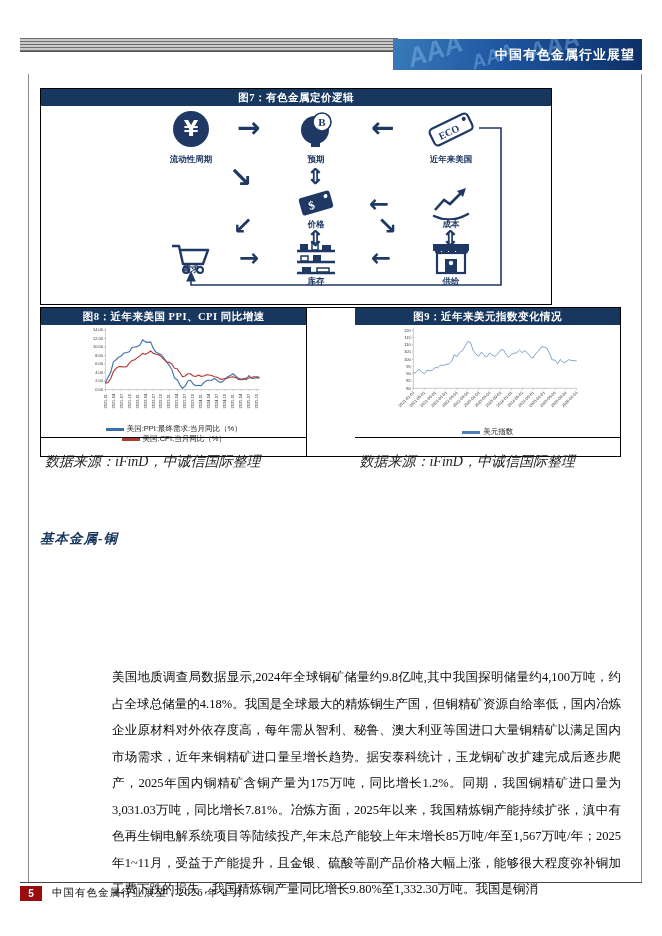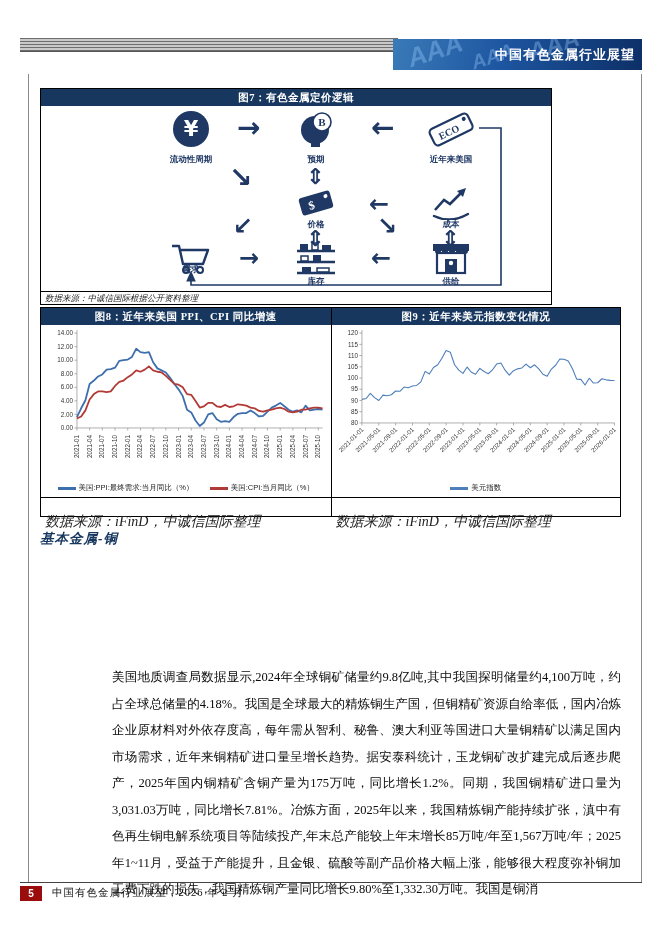--- a/index.html
+++ b/index.html
@@ -155,24 +155,23 @@
         <rect x="7" y="13" width="28" height="20" fill="none" stroke="#1f3864" stroke-width="2.2"></rect>
         <rect x="15" y="19" width="12" height="14" fill="#1f3864"></rect>
         <circle cx="21" cy="23" r="2.2" fill="#fff"></circle>
       </svg>
       <span class="ar ar24" style="left:198px;top:140px;">→</span>
       <span class="ar ar24" style="left:330px;top:140px;">←</span>
       <span class="nlabel" style="left:150px;top:158px;">需求</span>
       <span class="nlabel" style="left:275px;top:170px;">库存</span>
       <span class="nlabel" style="left:410px;top:170px;">供给</span>
     </div>
-    <div class="fig-source" style="height:13px;">数据来源：中诚信国际根据公开资料整理</div>
   </div>
 
-  <div class="figbox figrow" style="left:40px;top:307px;width:581px;height:210px;">
+  <div class="figbox figrow" style="left:40px;top:307px;width:581px;height:150px;gap:48px;">
     <div class="figcol first">
       <div class="fig-title">图8：近年来美国 PPI、CPI 同比增速</div>
       <svg id="fig8" class="chart-svg" viewBox="0 0 290 158">
           <line x1="36" y1="5" x2="36" y2="103" stroke="#9a9a9a" stroke-width="0.8"></line>
           <line x1="36" y1="103" x2="282" y2="103" stroke="#9a9a9a" stroke-width="0.8"></line>
           <line x1="33.5" y1="103" x2="36" y2="103" stroke="#9a9a9a" stroke-width="0.8"></line>
           <text x="32" y="105.2" text-anchor="end" font-size="6.3" fill="#333">0.00</text>
           <line x1="33.5" y1="89.42857142857143" x2="36" y2="89.42857142857143" stroke="#9a9a9a" stroke-width="0.8"></line>
           <text x="32" y="91.62857142857143" text-anchor="end" font-size="6.3" fill="#333">2.00</text>
           <line x1="33.5" y1="75.85714285714286" x2="36" y2="75.85714285714286" stroke="#9a9a9a" stroke-width="0.8"></line>

